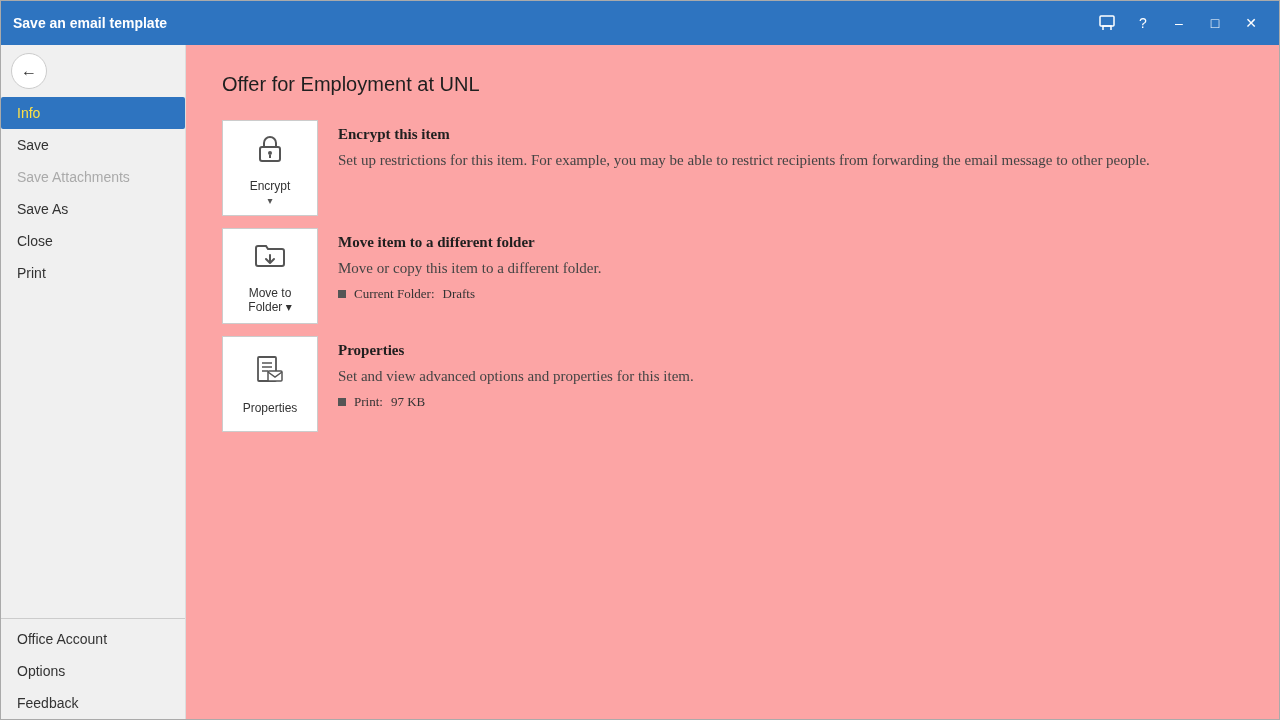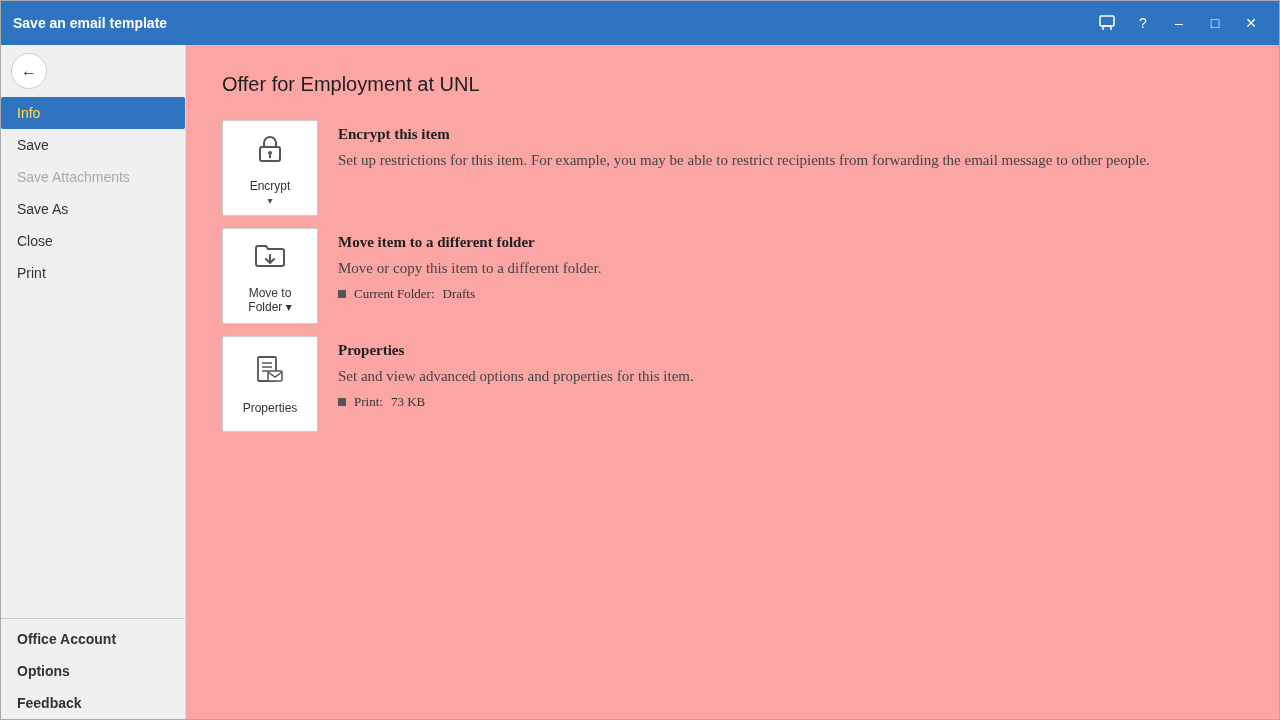--- a/index.html
+++ b/index.html
@@ -101,21 +101,20 @@
     .sidebar-item.disabled {
       color: #aaa;
       cursor: default;
     }
 
     .sidebar-spacer { flex: 1; }
 
     .sidebar-bottom {
       border-top: 1px solid #ccc;
       padding-top: 4px;
-      font-weight: bold;
     }
 
     
     .main-content {
       flex: 1;
       background: #fca5a5;
       padding: 28px 36px;
       overflow-y: auto;
     }
 
@@ -328,20 +327,20 @@
             </svg>
           </div>
           <div class="info-card-icon-label">Properties</div>
         </div>
         <div class="info-card-content">
           <div class="info-card-title">Properties</div>
           <div class="info-card-desc">Set and view advanced options and properties for this item.</div>
           <div class="info-card-detail">
             <span class="bullet"></span>
             <span>Print:</span>
-            <span>73 KB</span>
+            <span>97 KB</span>
           </div>
         </div>
       </div>
 
     </div>
   </div>
 </div>
 
 </body></html>

